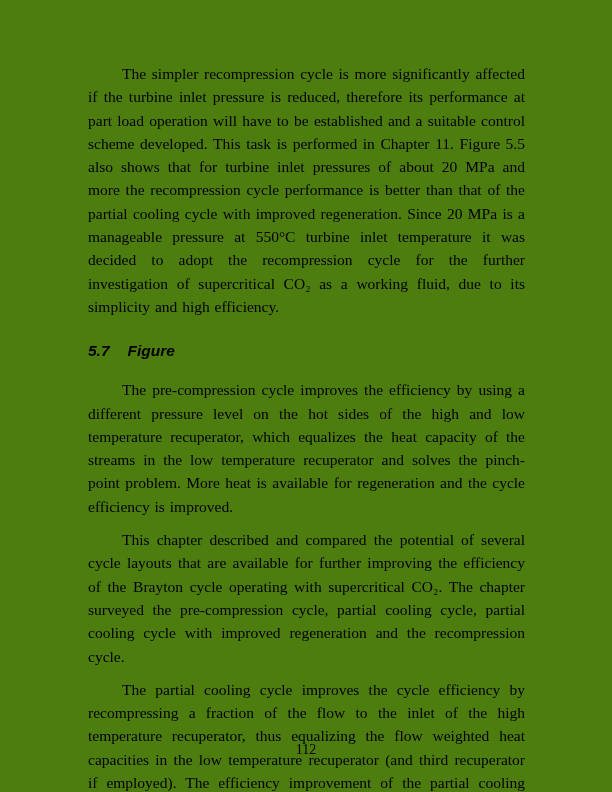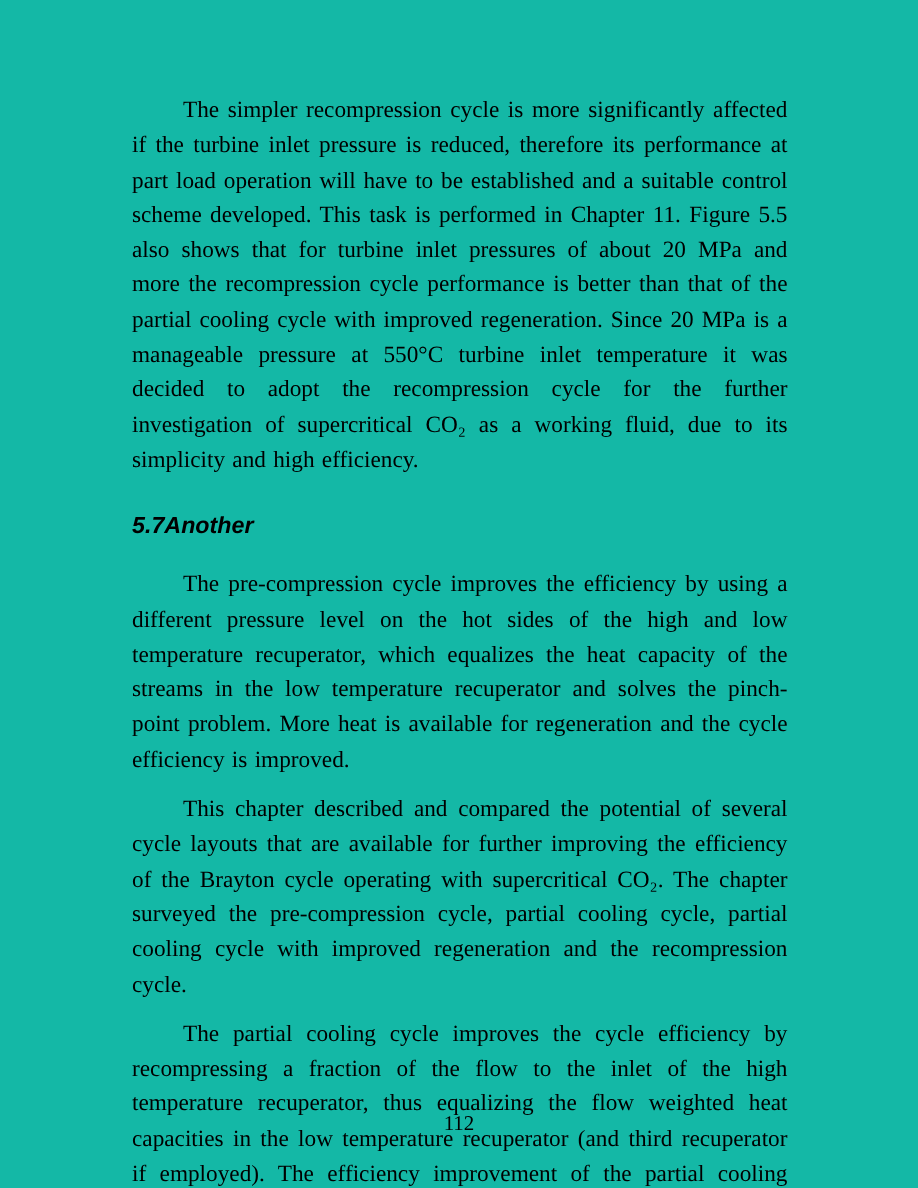--- a/index.html
+++ b/index.html
@@ -4,21 +4,21 @@
 <style>
   html, body {
     margin: 0;
     padding: 0;
     background: #ffffff;
   }
   .page {
     position: relative;
     width: 612px;
     height: 792px;
-    background: #14b8a6;
+    background: #4d7c0f;
     box-sizing: border-box;
     font-family: "Liberation Serif", serif;
     color: #000000;
     overflow: hidden;
   }
   .content {
     position: absolute;
     top: 62px;
     left: 88px;
     width: 437px;
@@ -33,41 +33,42 @@
   }
   .heading {
     font-family: "Liberation Sans", sans-serif;
     font-weight: bold;
     font-style: italic;
     font-size: 15.5px;
     margin: 24px 0 18px 0;
   }
   .heading .h-num {
     display: inline-block;
+    margin-right: 18px;
   }
   .page-number {
     position: absolute;
     bottom: 34px;
     left: 0;
     width: 100%;
     text-align: center;
     font-size: 14px;
     font-family: "Liberation Serif", serif;
   }
 </style>
 </head>
 <body>
 
 <div class="page">
   <div class="content">
 
     <p class="para">The simpler recompression cycle is more significantly affected if the turbine inlet pressure is reduced, therefore its performance at part load operation will have to be established and a suitable control scheme developed.  This task is performed in Chapter 11.  Figure 5.5 also shows that for turbine inlet pressures of about 20 MPa and more the recompression cycle performance is better than that of the partial cooling cycle with improved regeneration.  Since 20 MPa is a manageable pressure at 550°C turbine inlet temperature it was decided to adopt the recompression cycle for the further investigation of supercritical CO₂ as a working fluid, due to its simplicity and high efficiency.</p>
 
     <div class="heading">
-      <span class="h-num">5.7</span><span>Another</span>
+      <span class="h-num">5.7</span><span>Figure</span>
     </div>
 
     <p class="para">The pre-compression cycle improves the efficiency by using a different pressure level on the hot sides of the high and low temperature recuperator, which equalizes the heat capacity of the streams in the low temperature recuperator and solves the pinch-point problem.  More heat is available for regeneration and the cycle efficiency is improved.</p>
 
     <p class="para">This chapter described and compared the potential of several cycle layouts that are available for further improving the efficiency of the Brayton cycle operating with supercritical CO₂.  The chapter surveyed the pre-compression cycle, partial cooling cycle, partial cooling cycle with improved regeneration and the recompression cycle.</p>
 
     <p class="para">The partial cooling cycle improves the cycle efficiency by recompressing a fraction of the flow to the inlet of the high temperature recuperator, thus equalizing the flow weighted heat capacities in the low temperature recuperator (and third recuperator if employed).  The efficiency improvement of the partial cooling cycle is larger than for the pre-compression cycle.   In the case of the partial cooling cycle with improved regeneration the achievable efficiency at turbine inlet pressures below ~ 20 MPa is the highest among the surveyed cycles.  Another benefit is that the cycle efficiency is almost independent of the turbine inlet pressure.  This feature is very useful if pressure control is applied to the cycle.</p>
 
   </div>
 

